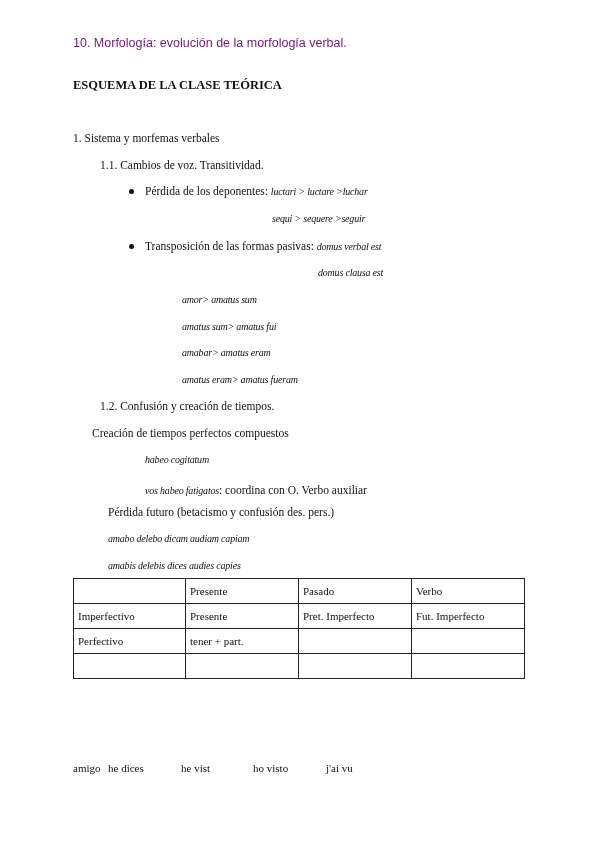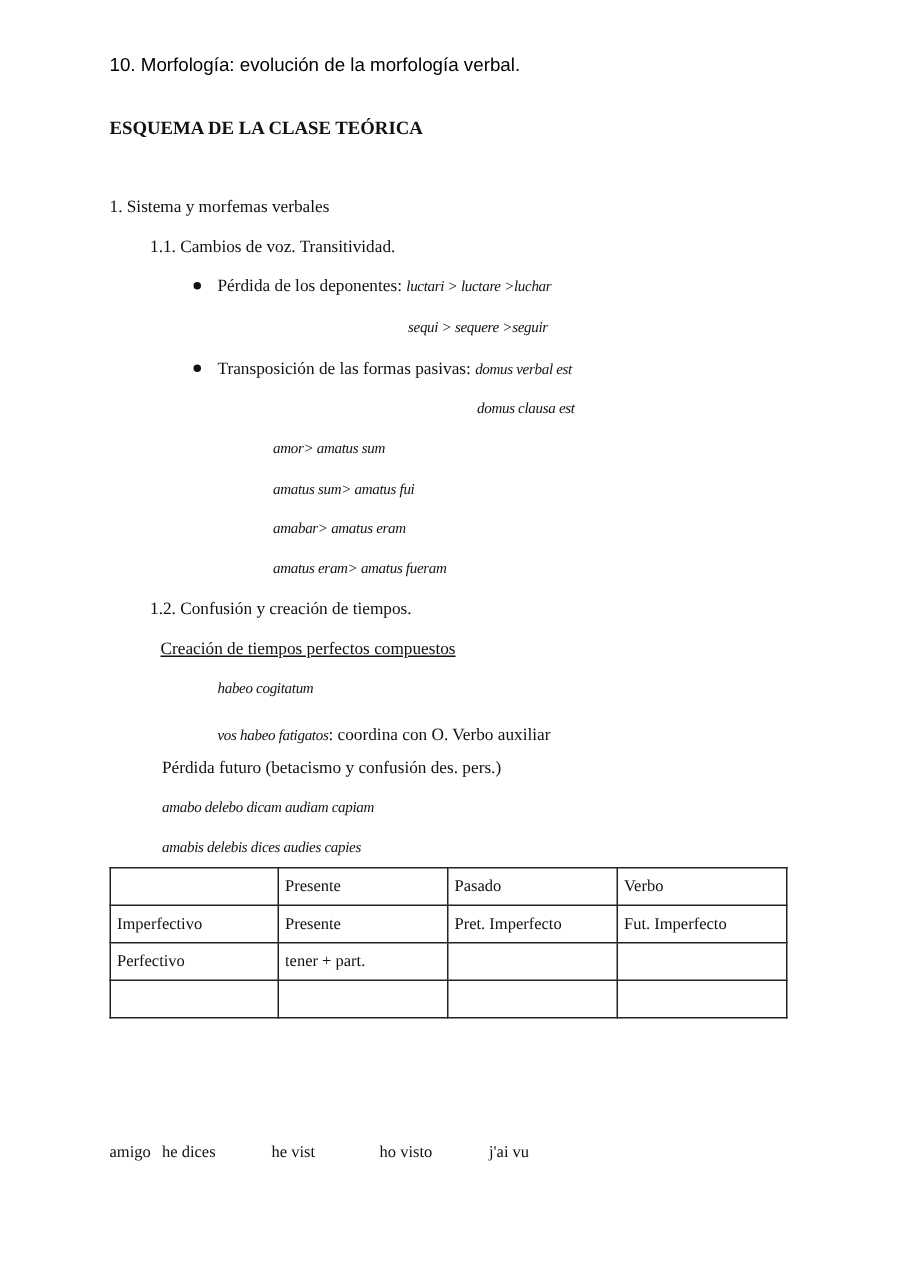--- a/index.html
+++ b/index.html
@@ -1,20 +1,20 @@
 <!DOCTYPE html>
 <html><head>
   <meta charset="utf-8">
   <style>
     html, body { margin: 0; padding: 0; background: #ffffff; }
     body { width: 600px; height: 848px; position: relative; overflow: hidden; color: #111; }
     .abs { position: absolute; white-space: nowrap; }
     .sans { font-family: "Liberation Sans", sans-serif; }
     .serif { font-family: "Liberation Serif", serif; }
-    .title { left: 73px; top: 36px; font-size: 12.5px; color: #000000; }
+    .title { left: 73px; top: 36px; font-size: 12.5px; color: #701a75; }
     .heading { left: 73px; top: 78px; font-size: 12.5px; font-weight: bold; }
     .t { font-size: 11.5px; }
     .it { font-style: italic; font-size: 10px; letter-spacing: -0.2px; }
     .bullet { display: inline-block; width: 5px; height: 5px; border-radius: 50%; background: #111; margin-right: 11px; vertical-align: middle; position: relative; top: -1px; }
     table.grid { position: absolute; left: 73px; top: 578px; border-collapse: collapse; font-family: "Liberation Serif", serif; font-size: 11px; }
     table.grid td { border: 1.5px solid #222; height: 24px; padding: 0 4px; vertical-align: middle; }
     table.grid td.c0 { width: 103px; }
     table.grid td.c1 { width: 104px; }
     table.grid td.c2 { width: 104px; }
     table.grid td.c3 { width: 104px; }
@@ -42,21 +42,21 @@
   </div>
   <div class="abs serif it" style="left:318px; top:267px;">domus clausa est</div>
 
   <div class="abs serif it" style="left:182px; top:294px;">amor&gt; amatus sum</div>
   <div class="abs serif it" style="left:182px; top:321px;">amatus sum&gt; amatus fui</div>
   <div class="abs serif it" style="left:182px; top:347px;">amabar&gt; amatus eram</div>
   <div class="abs serif it" style="left:182px; top:374px;">amatus eram&gt; amatus fueram</div>
 
   <div class="abs serif t" style="left:100px; top:400px;">1.2. Confusión y creación de tiempos.</div>
 
-  <div class="abs serif t" style="left:107px; top:427px;text-decoration:underline;">Creación de tiempos perfectos compuestos</div>
+  <div class="abs serif t" style="left:92px; top:427px;">Creación de tiempos perfectos compuestos</div>
 
   <div class="abs serif it" style="left:145px; top:454px;">habeo cogitatum</div>
 
   <div class="abs serif" style="left:145px; top:480px;">
     <span class="it">vos habeo fatigatos</span><span class="t">: coordina con O. Verbo auxiliar</span>
   </div>
 
   <div class="abs serif t" style="left:108px; top:506px;">Pérdida futuro (betacismo y confusión des. pers.)</div>
 
   <div class="abs serif it" style="left:108px; top:533px;">amabo delebo dicam audiam capiam</div>

